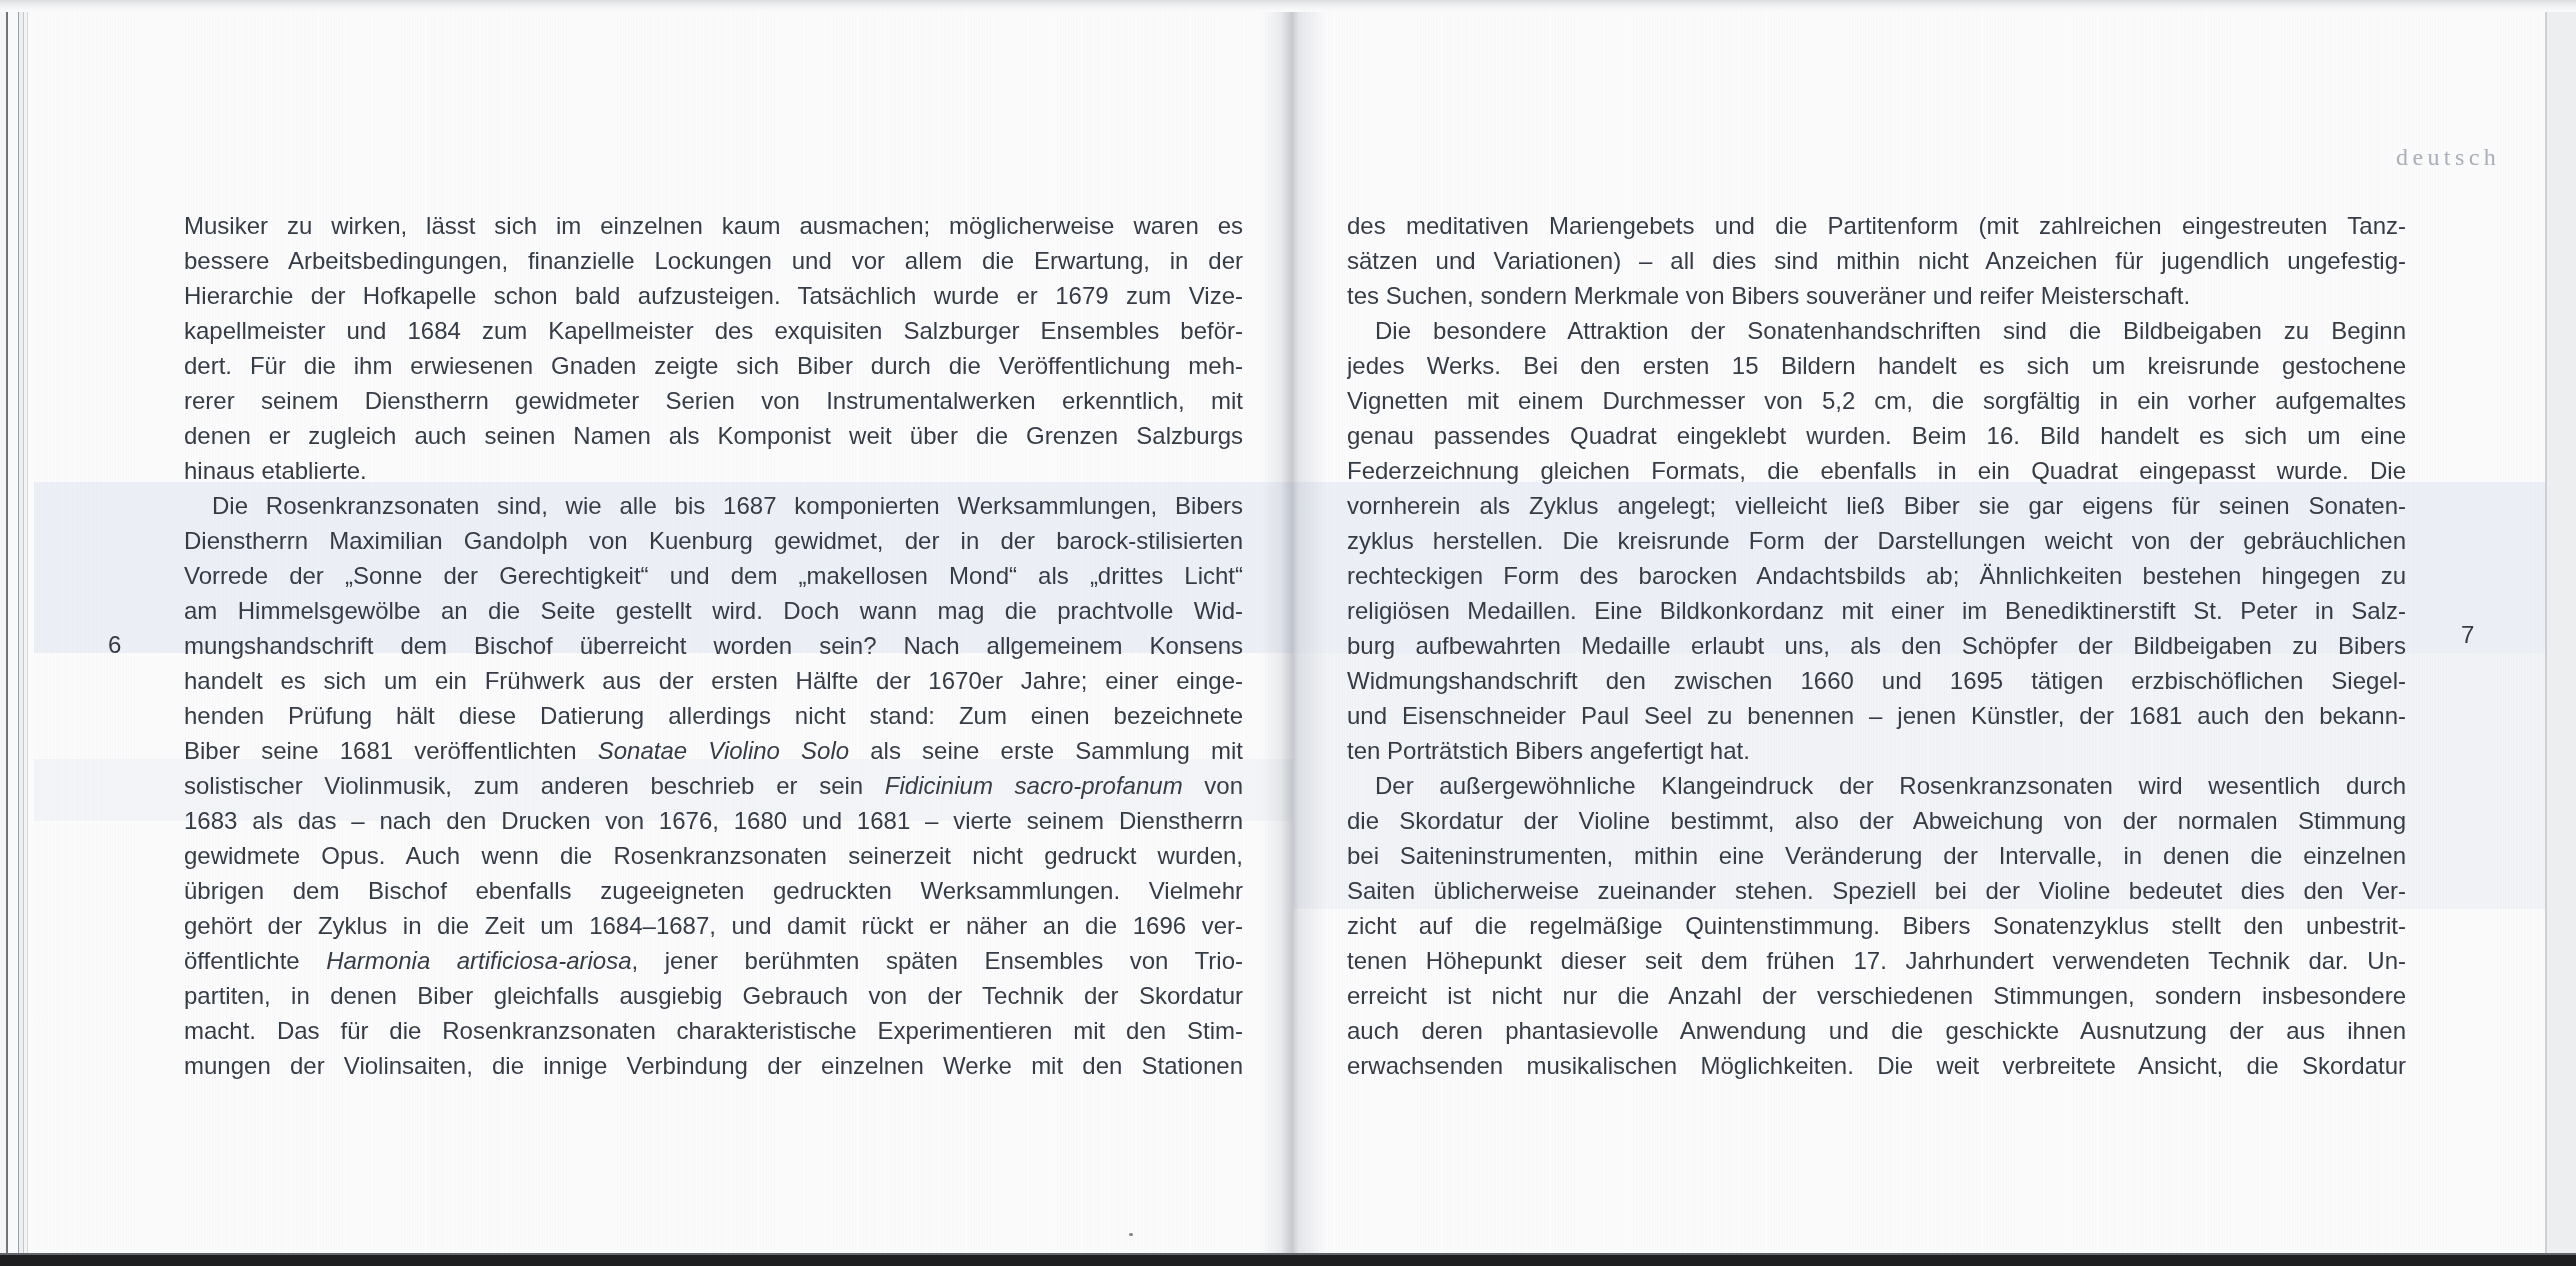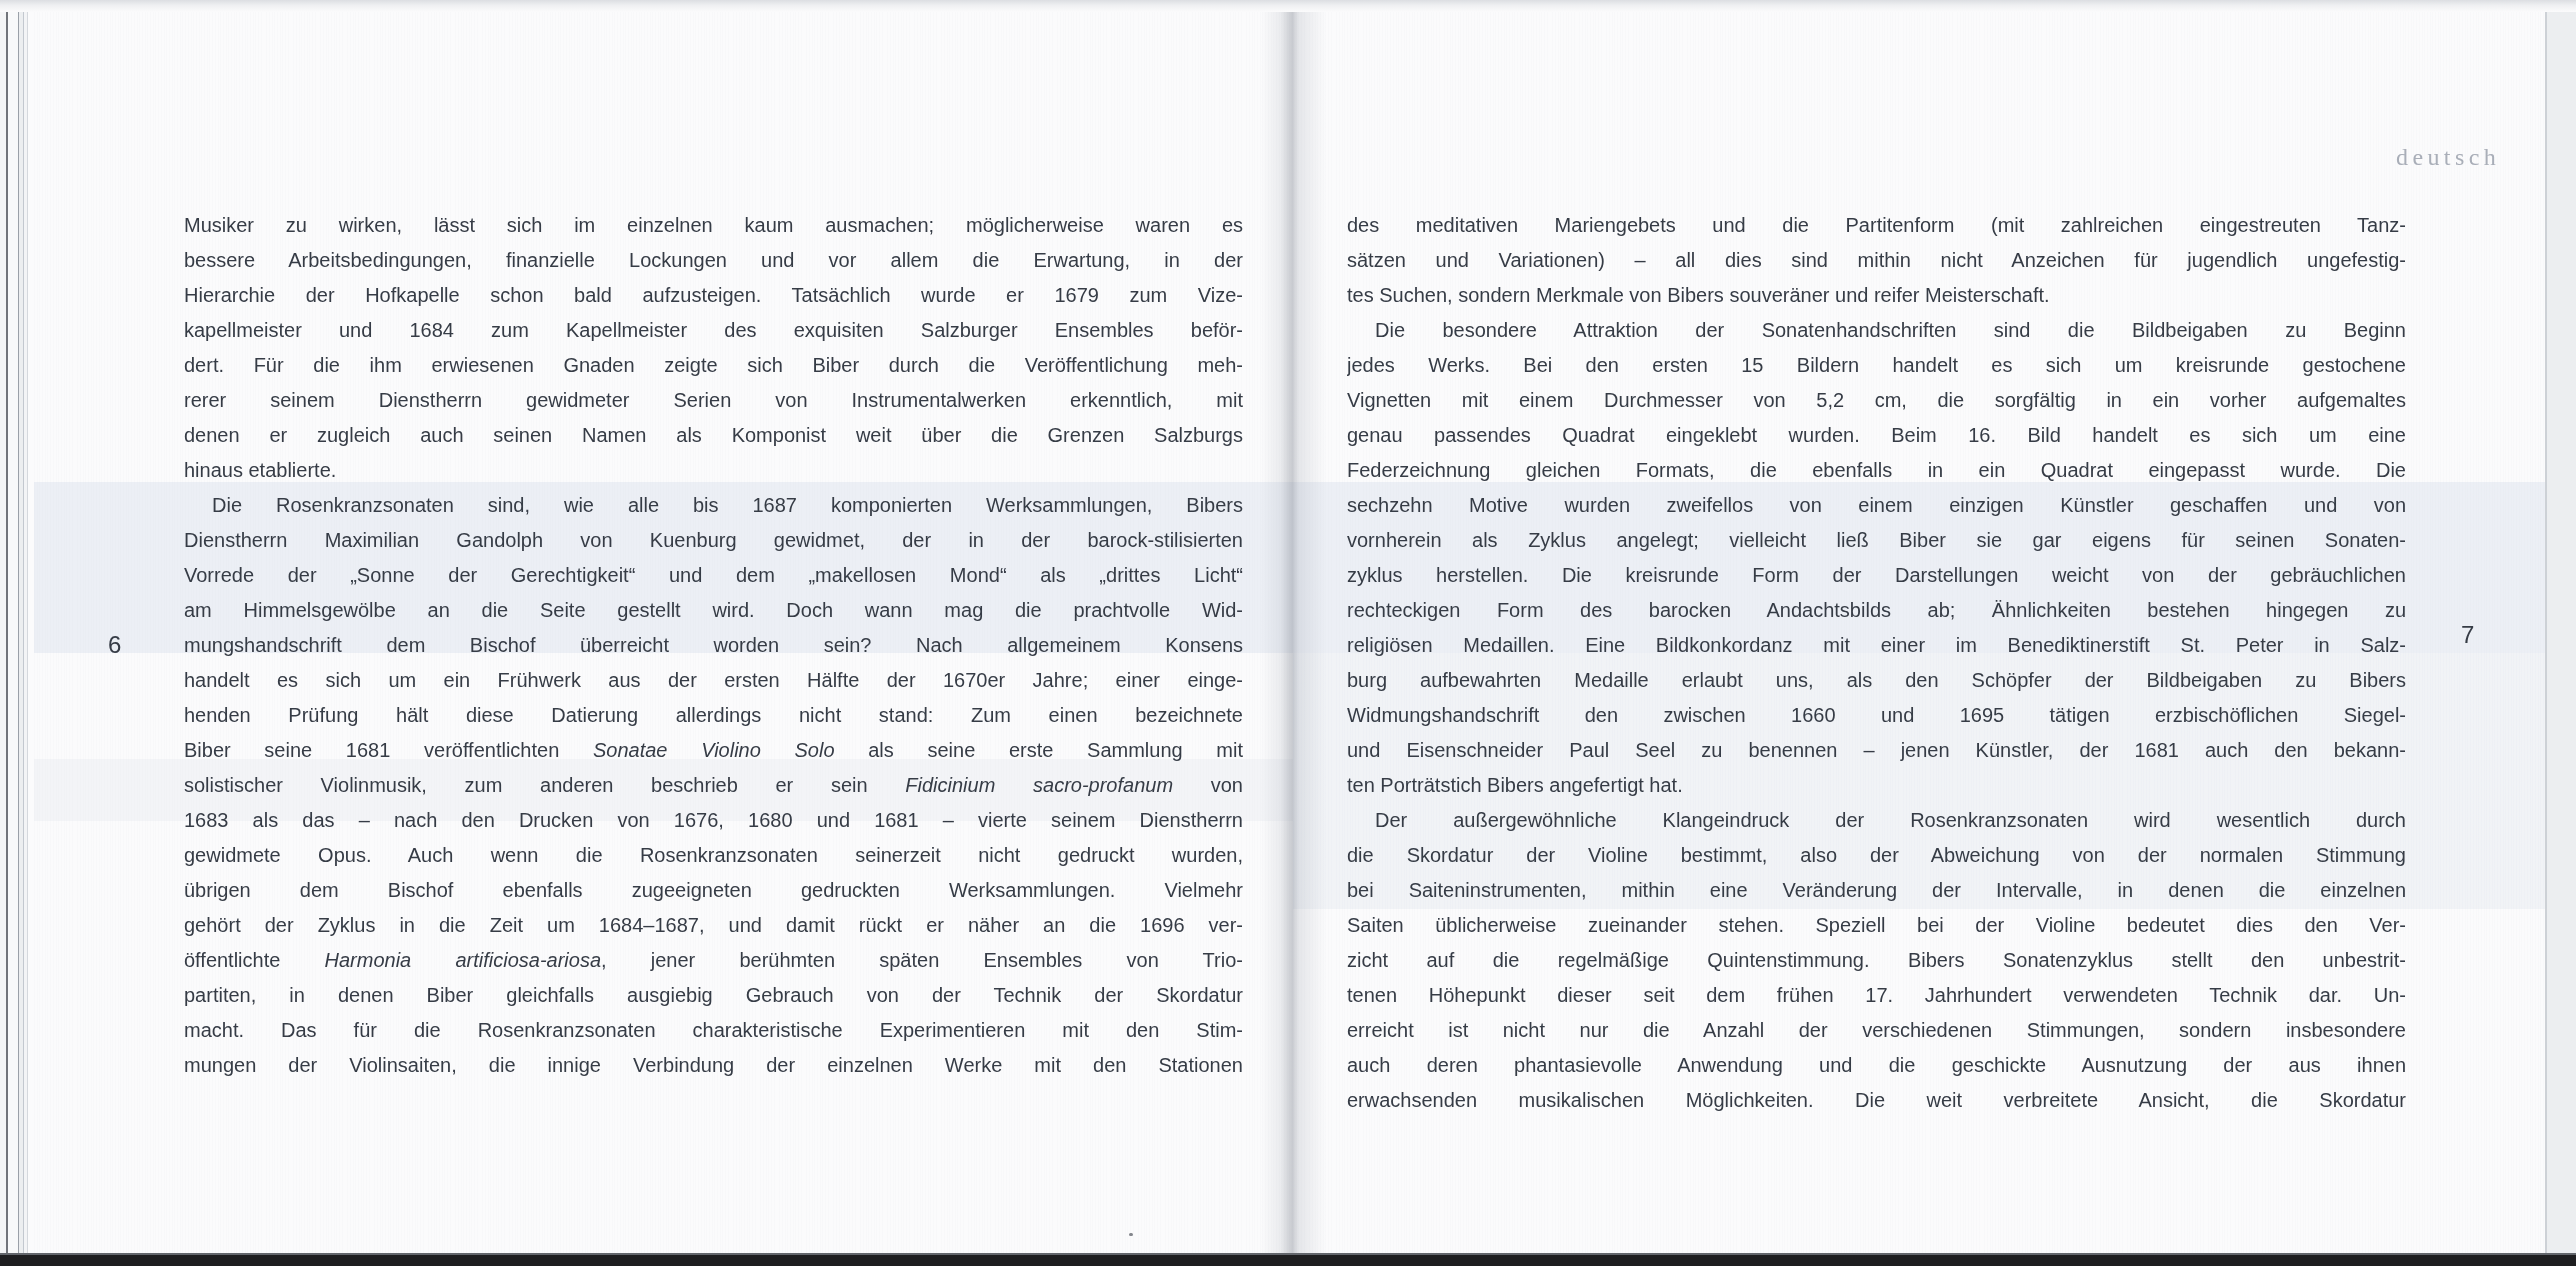--- a/index.html
+++ b/index.html
@@ -73,21 +73,21 @@
   .band-c { left: 34px;   top: 759px; width: 1259px; height: 62px;  background: rgba(203,213,227,0.16); }
   .scan-speck {
     position: absolute; left: 1129px; top: 1233px; width: 4.4px; height: 2.7px;
     background: #83868c; border-radius: 1.8px;
   }
 
   
   .textcol {
     position: absolute; top: 208px; width: 1059px;
     color: var(--ink, #363c46);
-    font-size: 20px; line-height: 35px;
+    font-size: 24px; line-height: 35px;
   }
   .textcol-left  { left: 184px; }
   .textcol-right { left: 1347px; }
   .line {
     height: 35px; overflow: hidden;
     text-align: justify; text-align-last: justify;
     text-justify: inter-word;
     white-space: normal;
   }
   .line.end { text-align-last: left; }
@@ -163,21 +163,20 @@
     </div>
   <div class="textcol textcol-right">
       <div class="line"><span>des meditativen Mariengebets und die Partitenform (mit zahlreichen eingestreuten Tanz-</span></div>
       <div class="line"><span>sätzen und Variationen) – all dies sind mithin nicht Anzeichen für jugendlich ungefestig-</span></div>
       <div class="line end"><span>tes Suchen, sondern Merkmale von Bibers souveräner und reifer Meisterschaft.</span></div>
       <div class="line ind"><span>Die besondere Attraktion der Sonatenhandschriften sind die Bildbeigaben zu Beginn</span></div>
       <div class="line"><span>jedes Werks. Bei den ersten 15 Bildern handelt es sich um kreisrunde gestochene</span></div>
       <div class="line"><span>Vignetten mit einem Durchmesser von 5,2 cm, die sorgfältig in ein vorher aufgemaltes</span></div>
       <div class="line"><span>genau passendes Quadrat eingeklebt wurden. Beim 16. Bild handelt es sich um eine</span></div>
       <div class="line"><span>Federzeichnung gleichen Formats, die ebenfalls in ein Quadrat eingepasst wurde. Die</span></div>
-      <div class="line"><span>sechzehn Motive wurden zweifellos von einem einzigen Künstler geschaffen und von</span></div>
       <div class="line"><span>vornherein als Zyklus angelegt; vielleicht ließ Biber sie gar eigens für seinen Sonaten-</span></div>
       <div class="line"><span>zyklus herstellen. Die kreisrunde Form der Darstellungen weicht von der gebräuchlichen</span></div>
       <div class="line"><span>rechteckigen Form des barocken Andachtsbilds ab; Ähnlichkeiten bestehen hingegen zu</span></div>
       <div class="line"><span>religiösen Medaillen. Eine Bildkonkordanz mit einer im Benediktinerstift St. Peter in Salz-</span></div>
       <div class="line"><span>burg aufbewahrten Medaille erlaubt uns, als den Schöpfer der Bildbeigaben zu Bibers</span></div>
       <div class="line"><span>Widmungshandschrift den zwischen 1660 und 1695 tätigen erzbischöflichen Siegel-</span></div>
       <div class="line"><span>und Eisenschneider Paul Seel zu benennen – jenen Künstler, der 1681 auch den bekann-</span></div>
       <div class="line end"><span>ten Porträtstich Bibers angefertigt hat.</span></div>
       <div class="line ind"><span>Der außergewöhnliche Klangeindruck der Rosenkranzsonaten wird wesentlich durch</span></div>
       <div class="line"><span>die Skordatur der Violine bestimmt, also der Abweichung von der normalen Stimmung</span></div>

